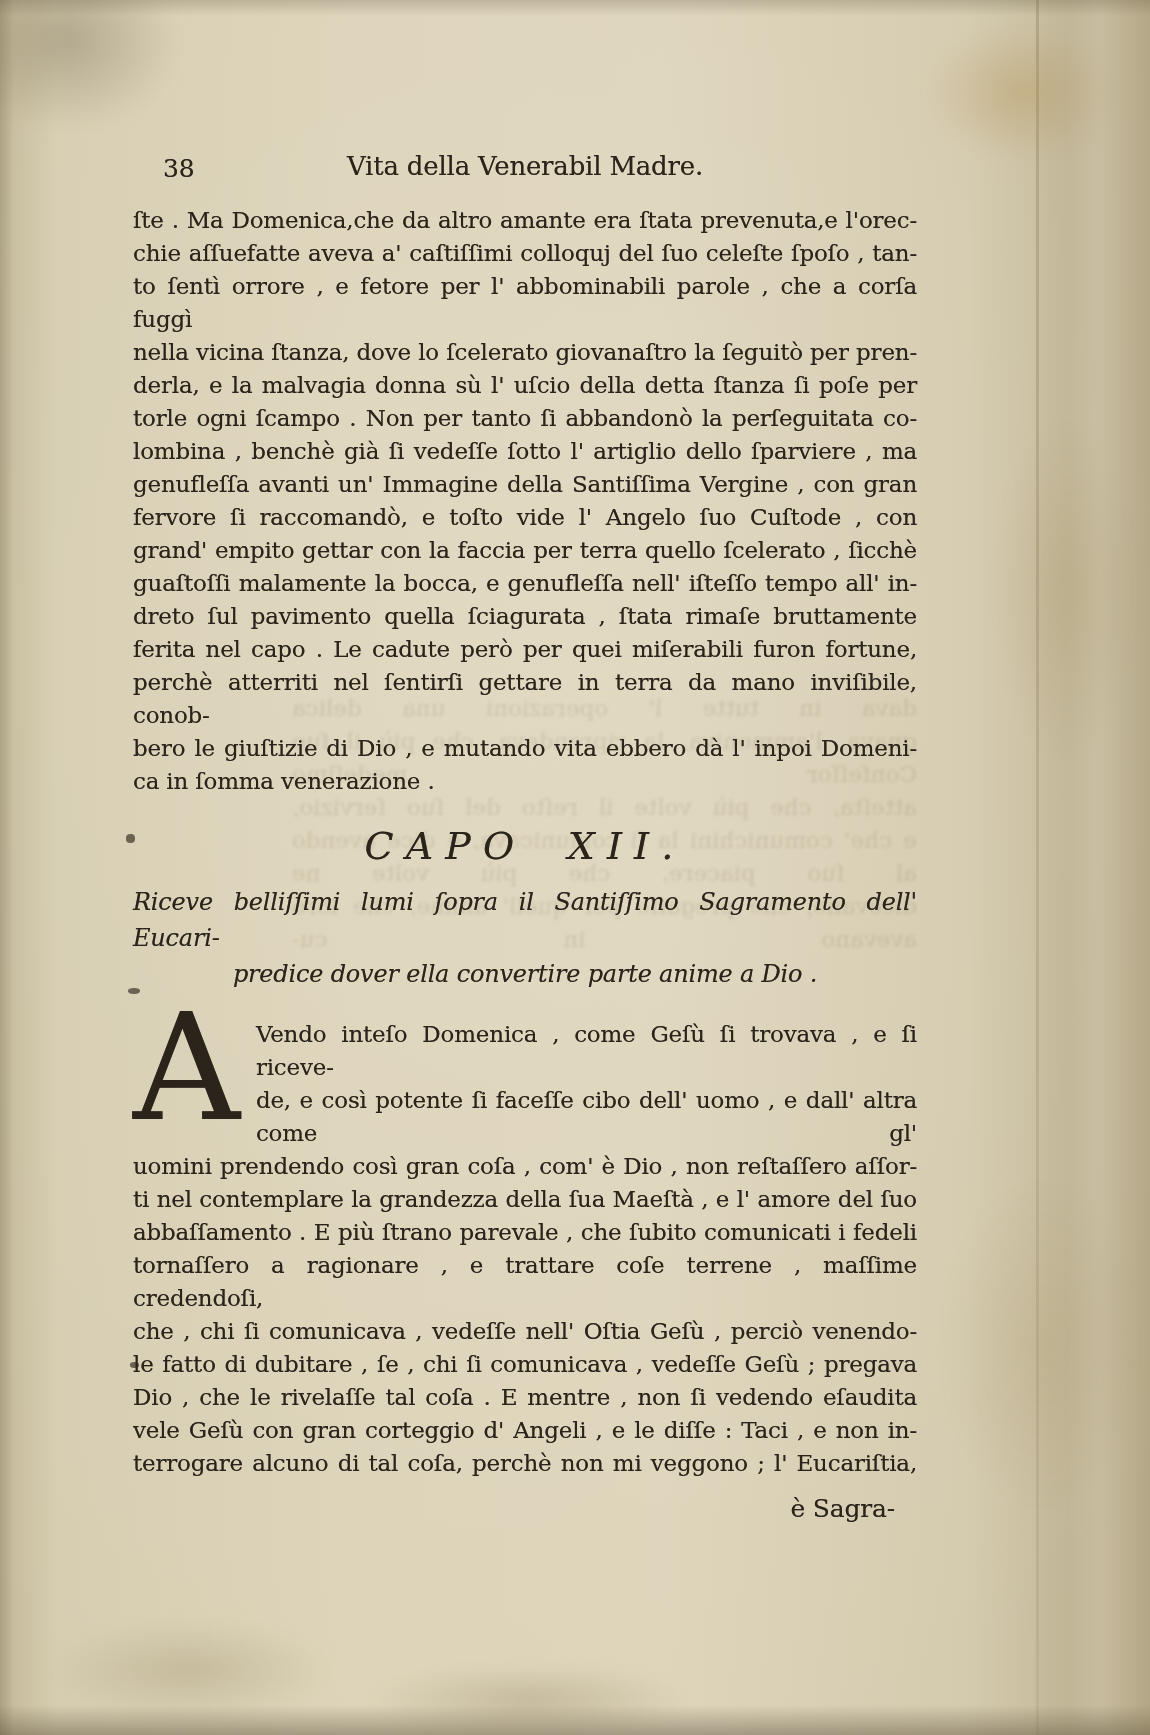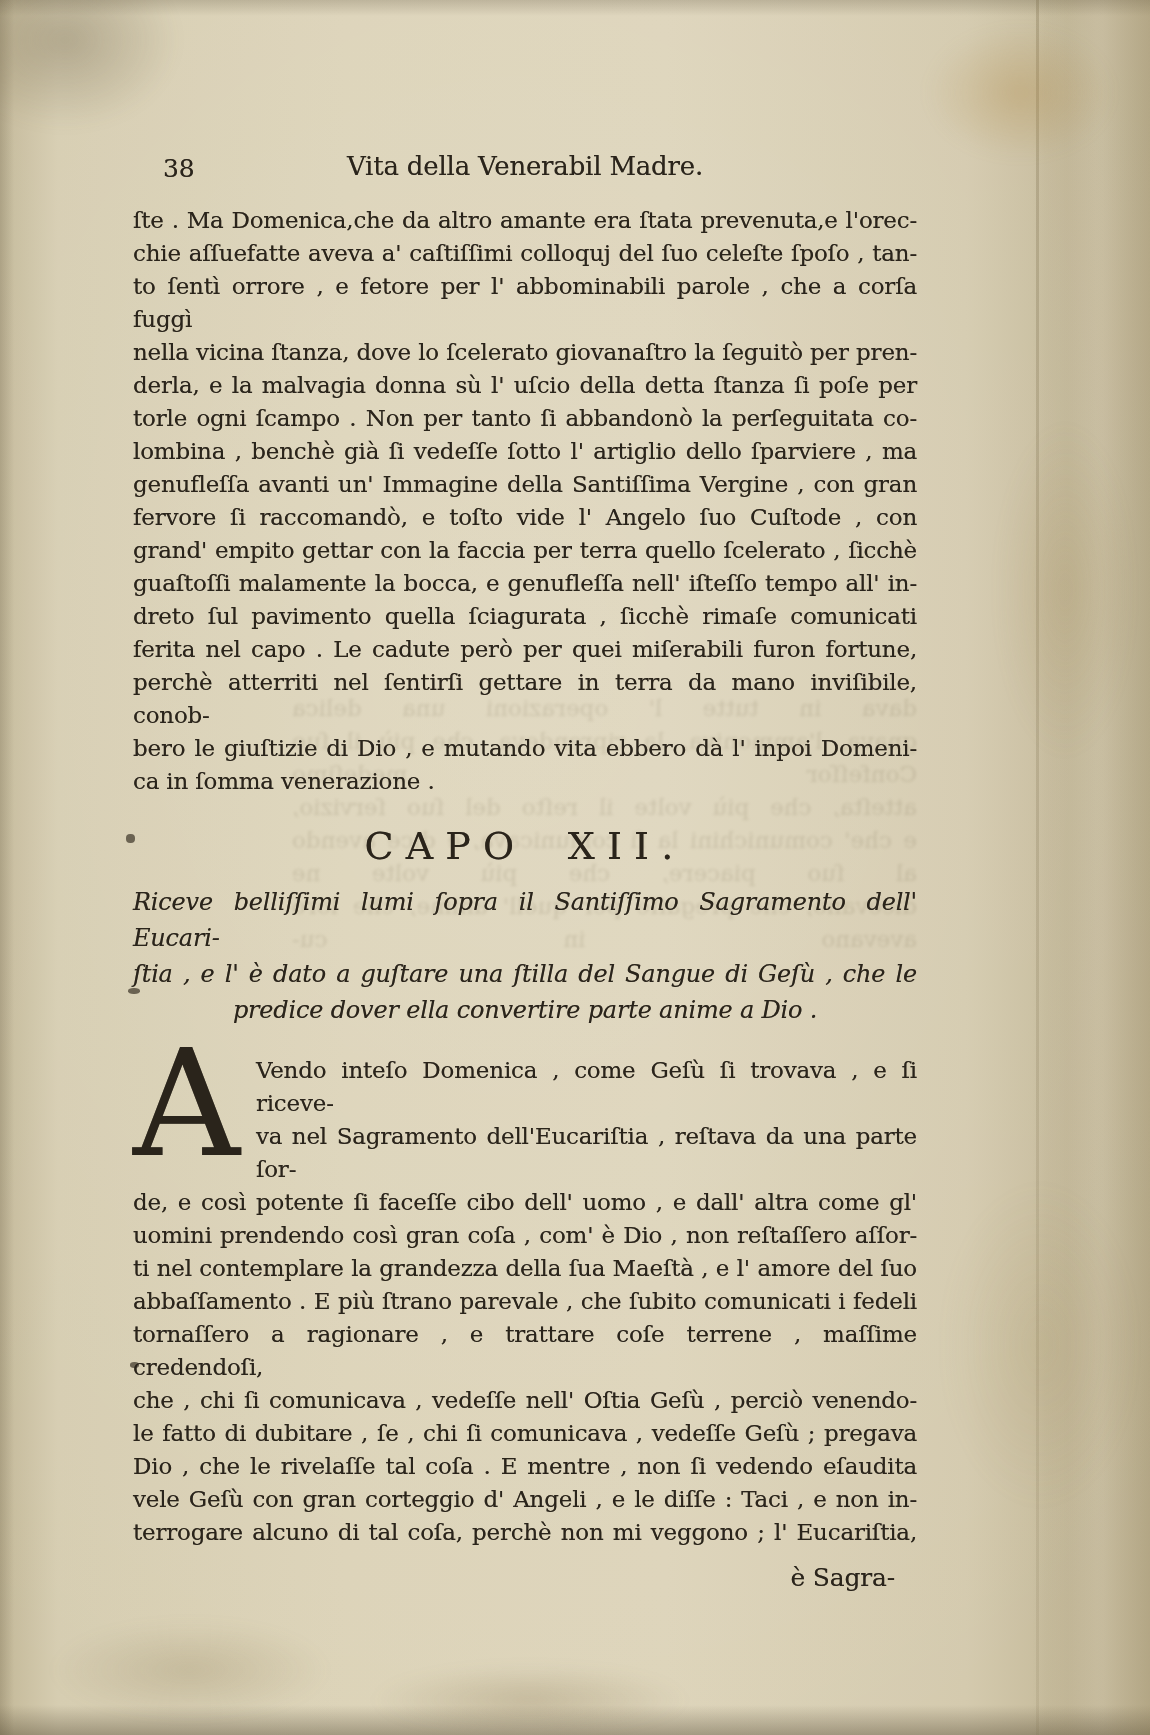--- a/index.html
+++ b/index.html
@@ -75,20 +75,21 @@
   .paragraph-1 { margin-top: 20px; }
 
   .chapter-heading {
     margin: 26px 0 0 0;
     text-align: center;
     font-size: 38px;
     font-weight: normal;
     letter-spacing: 0.32em;
     word-spacing: 0.45em;
     line-height: 44px;
+    font-style: italic;
   }
 
   .argument {
     margin-top: 16px;
     font-style: italic;
     font-size: 24px;
     line-height: 36px;
   }
 
   .paragraph-2 { margin-top: 26px; }
@@ -151,40 +152,38 @@
         <div class="line">chie aſſuefatte aveva a' caſtiſſimi colloquj del ſuo celeſte ſpoſo , tan-</div>
         <div class="line">to ſentì orrore , e fetore per l' abbominabili parole , che a corſa fuggì</div>
         <div class="line">nella vicina ſtanza, dove lo ſcelerato giovanaſtro la ſeguitò per pren-</div>
         <div class="line">derla, e la malvagia donna sù l' uſcio della detta ſtanza ſi poſe per</div>
         <div class="line">torle ogni ſcampo . Non per tanto ſi abbandonò la perſeguitata co-</div>
         <div class="line">lombina , benchè già ſi vedeſſe ſotto l' artiglio dello ſparviere , ma</div>
         <div class="line">genufleſſa avanti un' Immagine della Santiſſima Vergine , con gran</div>
         <div class="line">fervore ſi raccomandò, e toſto vide l' Angelo ſuo Cuſtode , con</div>
         <div class="line">grand' empito gettar con la faccia per terra quello ſcelerato , ſicchè</div>
         <div class="line">guaſtoſſi malamente la bocca, e genufleſſa nell' iſteſſo tempo all' in-</div>
-        <div class="line">dreto ſul pavimento quella ſciagurata , ſicchè rimaſe comunicati</div>
+        <div class="line">dreto ſul pavimento quella ſciagurata , ſtata rimaſe bruttamente</div>
         <div class="line">ferita nel capo . Le cadute però per quei miſerabili furon fortune,</div>
         <div class="line">perchè atterriti nel ſentirſi gettare in terra da mano inviſibile, conob-</div>
         <div class="line">bero le giuſtizie di Dio , e mutando vita ebbero dà l' inpoi Domeni-</div>
         <div class="line last-left">ca in ſomma venerazione .</div>
       </div>
 
     <h2 class="chapter-heading">CAPO XII.</h2>
 
     <div class="argument">
         <div class="line">Riceve belliſſimi lumi ſopra il Santiſſimo Sagramento dell' Eucari-</div>
-        <div class="line">ſtia , e l' è dato a guſtare una ſtilla del Sangue di Geſù , che le</div>
         <div class="line last-center">predice dover ella convertire parte anime a Dio .</div>
       </div>
 
     <div class="paragraph-2">
       <span class="drop-cap">A</span>
       <div>
           <div class="line">Vendo inteſo Domenica , come Geſù ſi trovava , e ſi riceve-</div>
-          <div class="line">va nel Sagramento dell'Eucariſtia , reſtava da una parte ſor-</div>
           <div class="line">de, e così potente ſi faceſſe cibo dell' uomo , e dall' altra come gl'</div>
           <div class="line">uomini prendendo così gran coſa , com' è Dio , non reſtaſſero aſſor-</div>
           <div class="line">ti nel contemplare la grandezza della ſua Maeſtà , e l' amore del ſuo</div>
           <div class="line">abbaſſamento . E più ſtrano parevale , che ſubito comunicati i fedeli</div>
           <div class="line">tornaſſero a ragionare , e trattare coſe terrene , maſſime credendoſi,</div>
           <div class="line">che , chi ſi comunicava , vedeſſe nell' Oſtia Geſù , perciò venendo-</div>
           <div class="line">le fatto di dubitare , ſe , chi ſi comunicava , vedeſſe Geſù ; pregava</div>
           <div class="line">Dio , che le rivelaſſe tal coſa . E mentre , non ſi vedendo eſaudita</div>
           <div class="line">vele Geſù con gran corteggio d' Angeli , e le diſſe : Taci , e non in-</div>
           <div class="line">terrogare alcuno di tal coſa, perchè non mi veggono ; l' Eucariſtia,</div>

